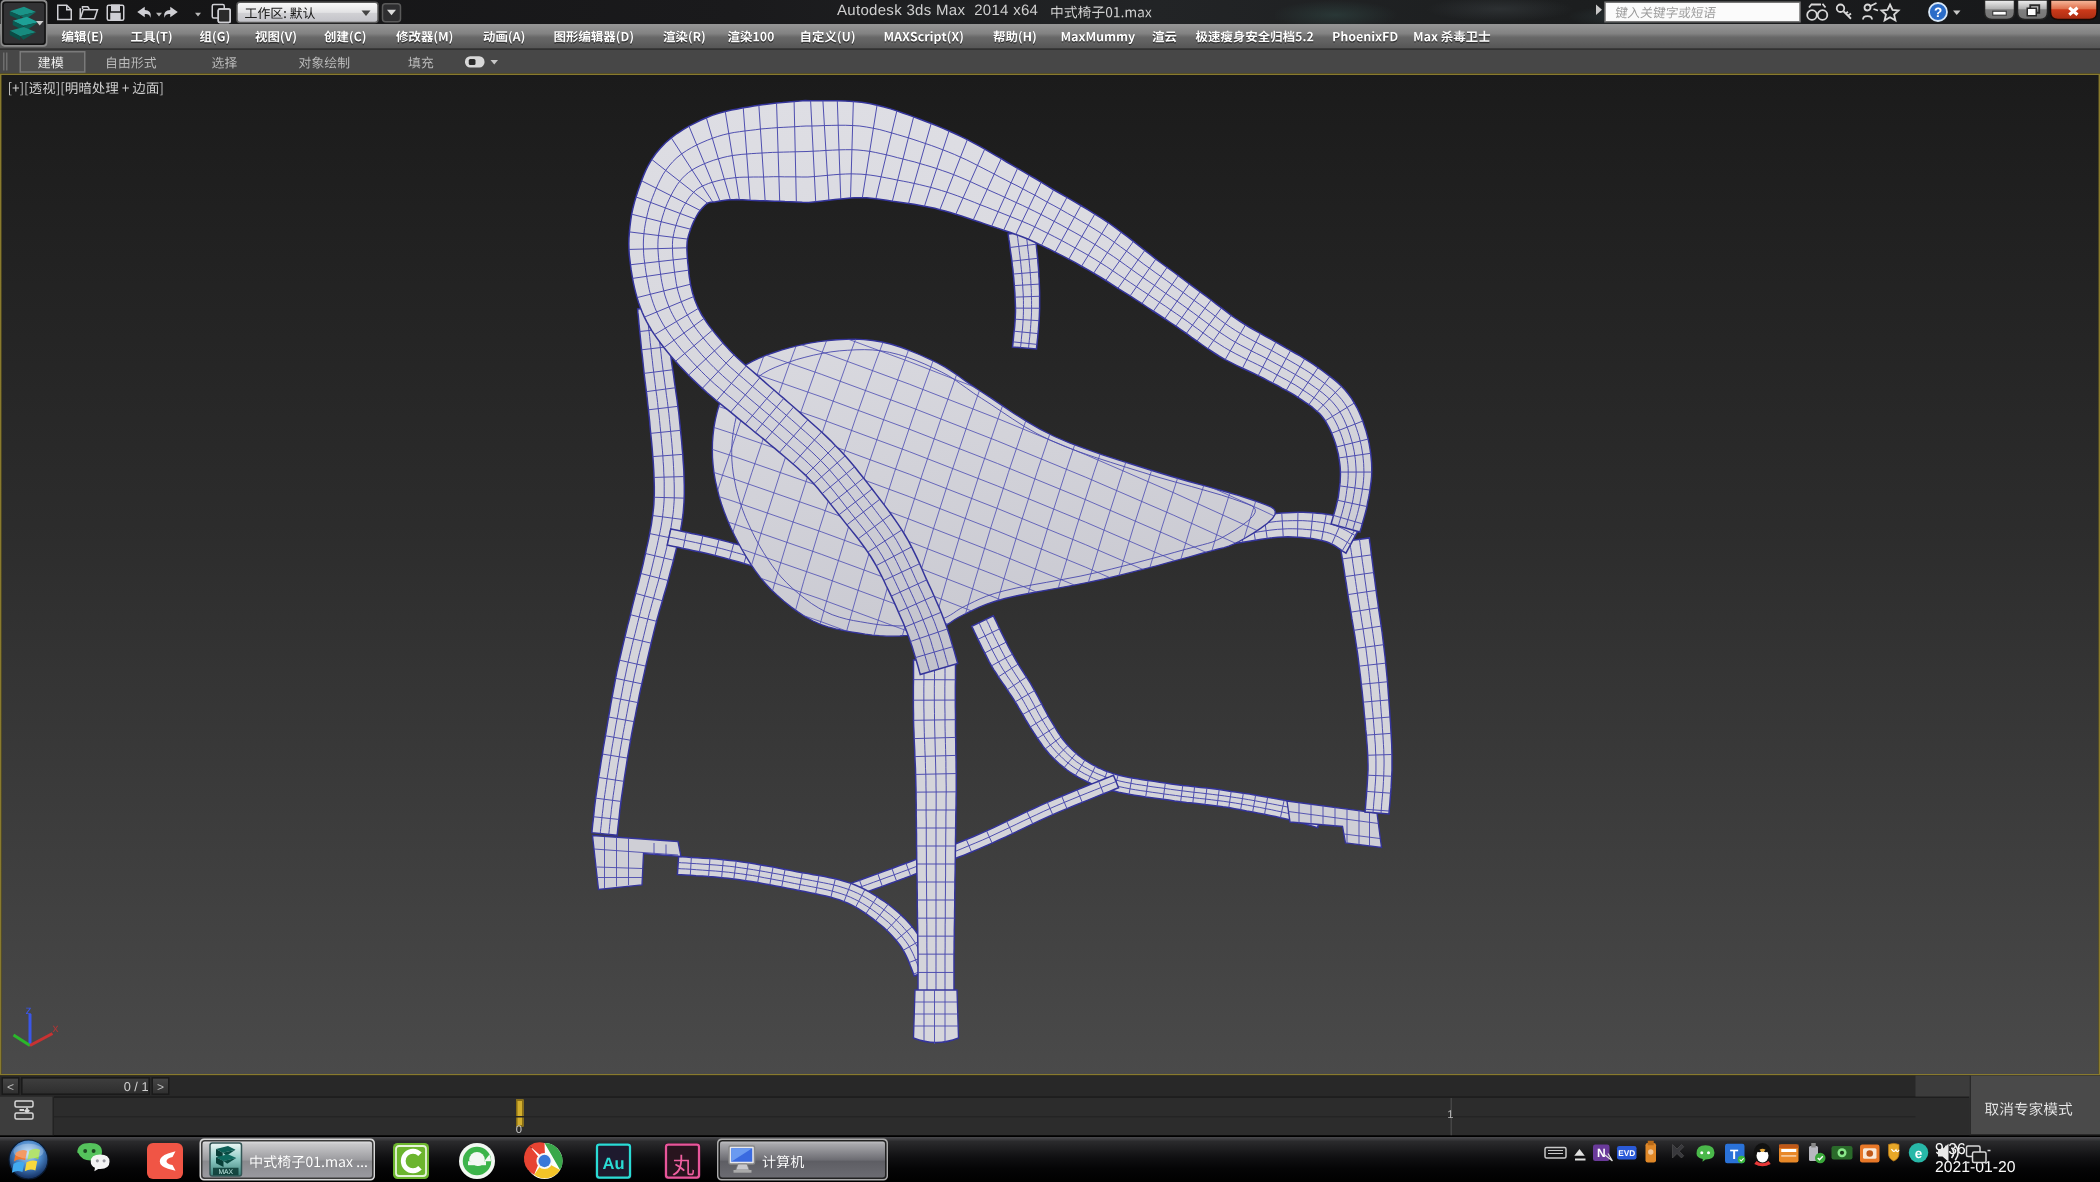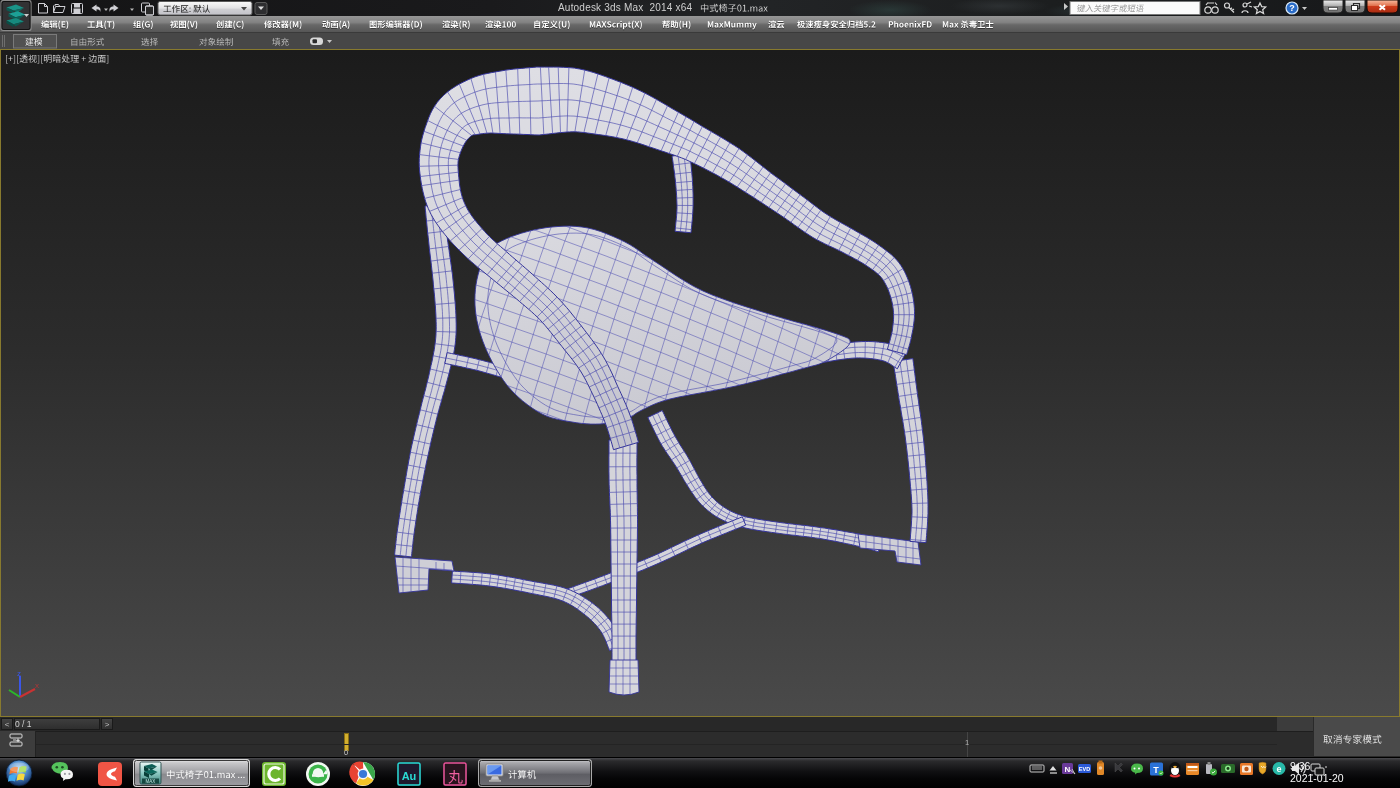--- a/index.html
+++ b/index.html
@@ -204,21 +204,21 @@
   </svg>
 <svg style="position:absolute;left:7px;top:668px;z-index:2" width="40" height="34" viewBox="0 0 40 34">
     <path d="M13,29 L13,8" stroke="#3a56e8" stroke-width="2"></path>
     <text x="10" y="8" font-size="8" fill="#3a56e8" font-family="Liberation Sans">z</text>
     <path d="M13,29 L2,22" stroke="#2ab82a" stroke-width="2"></path>
     <path d="M13,29 L28,21" stroke="#c83232" stroke-width="2"></path>
     <text x="28" y="20" font-size="8" fill="#c83232" opacity="0.8">x</text>
   </svg>
 <div class="abs" style="left:0;top:717px;width:1400px;height:14px;background:#282828"></div>
 <div class="abs" style="left:1px;top:718px;width:12px;height:12px;background:linear-gradient(#454545,#303030);border:1px solid #1a1a1a;color:#c0c0c0;font-size:8px;text-align:center;line-height:11px">&lt;</div>
-<div class="abs" style="left:14px;top:718px;width:86px;height:12px;background:linear-gradient(#3e3e3e,#2e2e2e);border:1px solid #1a1a1a;color:#d0d0d0;font-size:8.5px;text-align:left;line-height:11px">0 / 1</div>
+<div class="abs" style="left:14px;top:718px;width:86px;height:12px;background:linear-gradient(#3e3e3e,#2e2e2e);border:1px solid #1a1a1a;color:#d0d0d0;font-size:8.5px;text-align:right;line-height:11px">0 / 1</div>
 <div class="abs" style="left:101px;top:718px;width:12px;height:12px;background:linear-gradient(#454545,#303030);border:1px solid #1a1a1a;color:#c0c0c0;font-size:8px;text-align:center;line-height:11px">&gt;</div>
 <div class="abs" style="left:0;top:731px;width:1313px;height:26px;background:#2c2c2c;border-top:1px solid #1e1e1e"></div>
 <div class="abs" style="left:0;top:731px;width:36px;height:26px;background:#3d3d3d;border-right:1px solid #222"></div>
 <svg style="position:absolute;left:9px;top:733px;z-index:2" width="16" height="15" viewBox="0 0 16 15">
     <g stroke="#d8d8d8" stroke-width="1" fill="none">
       <rect x="1" y="1" width="12" height="4" rx="1"></rect>
       <rect x="1" y="9" width="12" height="4" rx="1"></rect>
       <path d="M4,7 h3 M9,5.5 l0,3 M9,8.5 l-1.5,-1.5 M9,8.5 l1.5,-1.5" stroke-width="1.2"></path>
     </g>
   </svg>

